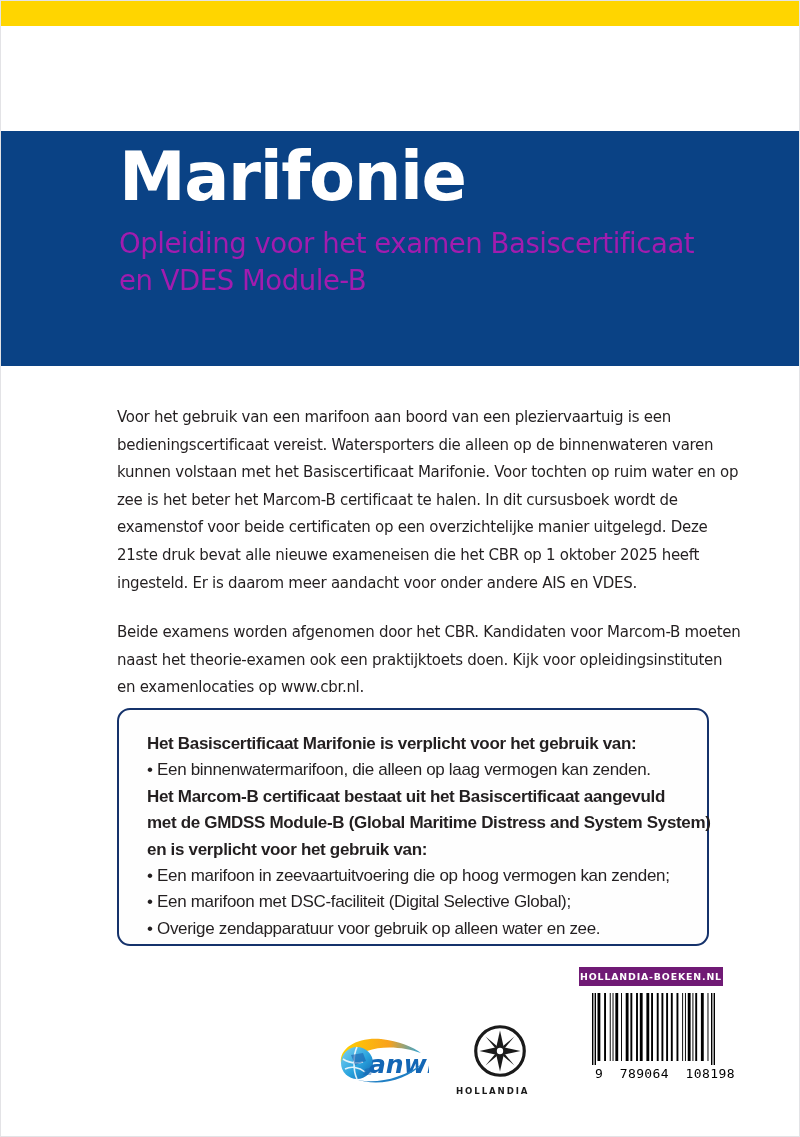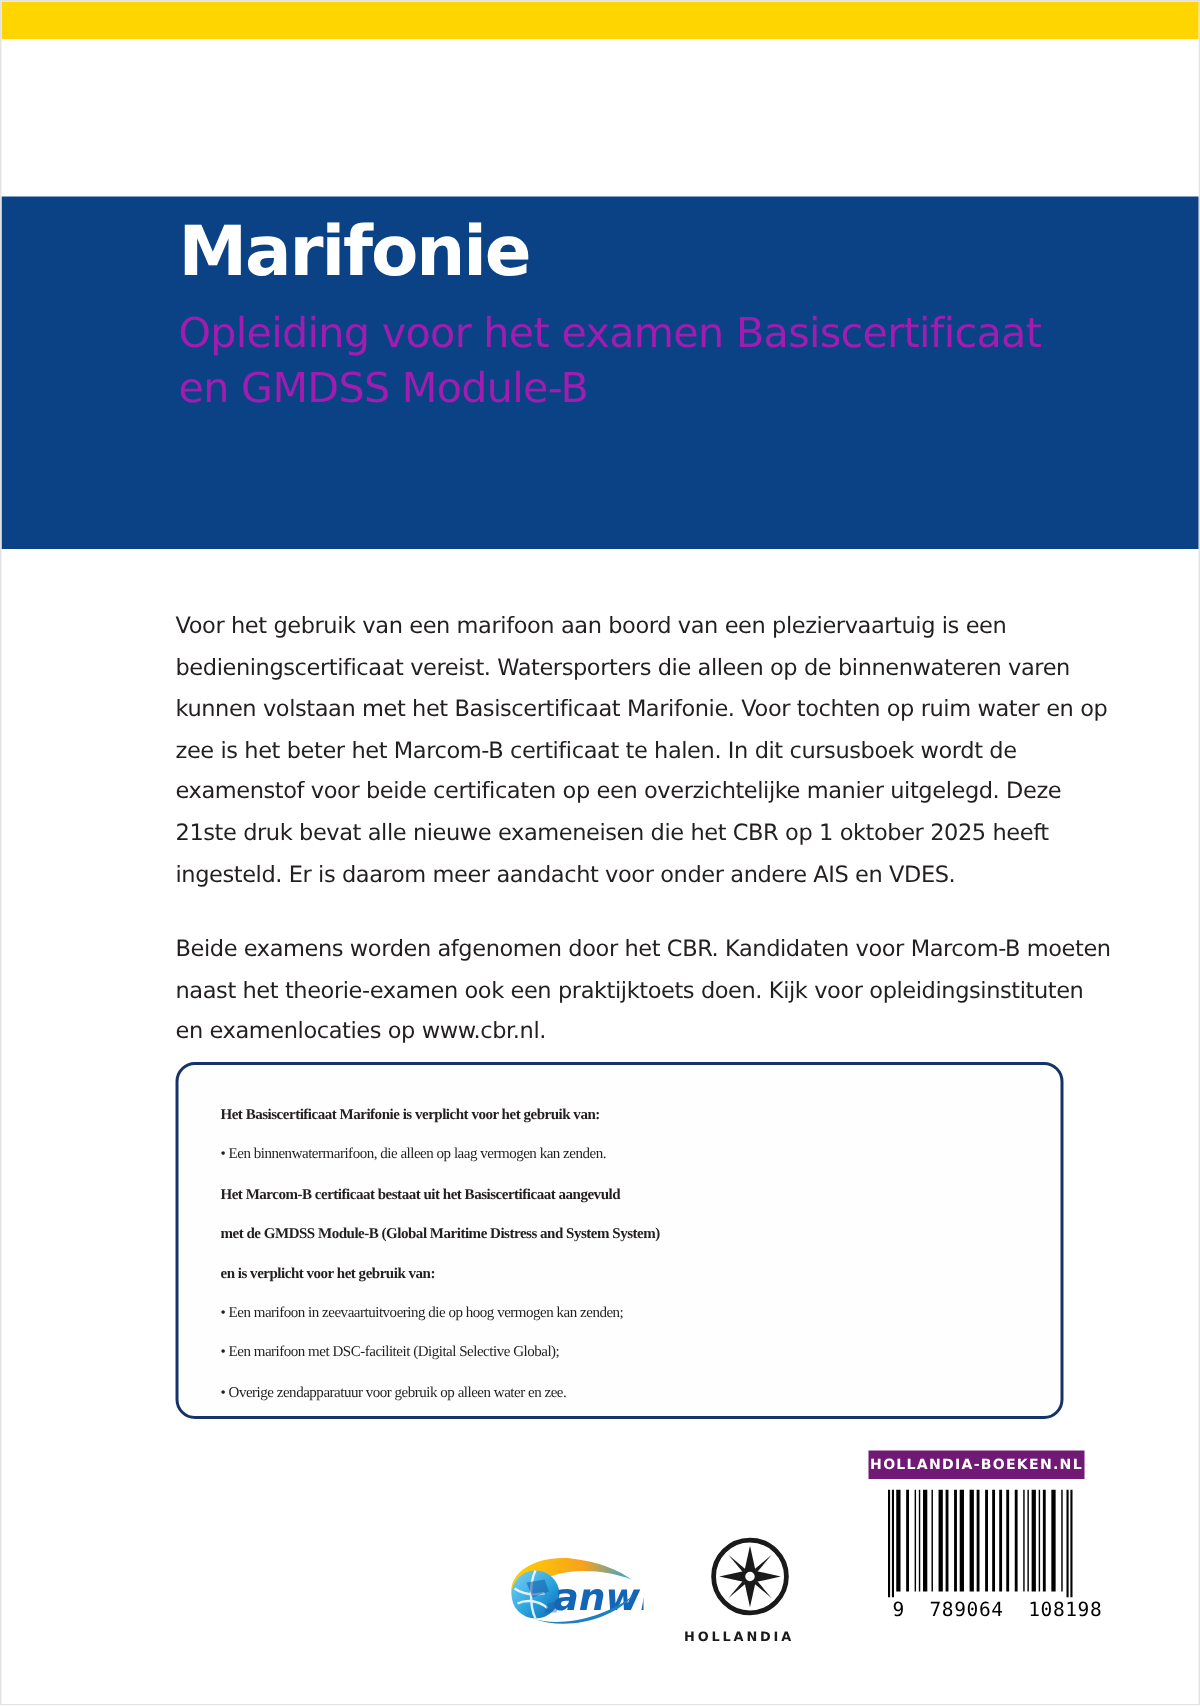--- a/index.html
+++ b/index.html
@@ -45,21 +45,21 @@
 
   
   .title-wrap {
     position: absolute;
     left: 118px;
     top: 143px;
     width: 620px;
   }
   .book-title {
     font-family: "DejaVu Sans", sans-serif;
-    font-size: 46px;
+    font-size: 67px;
     font-weight: bold;
     color: #ffffff;
     letter-spacing: -1.4px;
     line-height: 1.0;
     margin: 0 0 14px 0;
     white-space: nowrap;
   }
   .book-subtitle {
     font-family: "DejaVu Sans", sans-serif;
     font-size: 27.5px;
@@ -95,22 +95,22 @@
     top: 707px;
     width: 592px;
     height: 238px;
     border: 2.3px solid #15326b;
     border-radius: 13px;
     background: #fefefe;
     box-sizing: border-box;
     padding: 21px 24px 0 28px;
   }
   .info-box .line {
-    font-family: Liberation Serif, serif;
-    font-size: 10px;
+    font-family: Liberation Sans, sans-serif;
+    font-size: 17px;
     line-height: 26.4px;
     color: #231f20;
     letter-spacing: -0.32px;
     white-space: nowrap;
   }
   .info-box .line.strong { font-weight: bold; }
 
   
   .logo-anwb {
     position: absolute;
@@ -178,21 +178,21 @@
 <div id="page">
 
   <div class="band-yellow"></div>
   <div class="band-white"></div>
   <div class="band-blue"></div>
 
   <div class="title-wrap">
     <div class="book-title">Marifonie</div>
     <div class="book-subtitle">
       <span class="sub-line">Opleiding voor het examen Basiscertificaat</span>
-      <span class="sub-line">en GMDSS Module-B</span>
+      <span class="sub-line">en VDES Module-B</span>
     </div>
   </div>
 
   <div class="body-copy">
     <p>Voor het gebruik van een marifoon aan boord van een pleziervaartuig is een bedieningscertificaat vereist. Watersporters die alleen op de binnenwateren varen kunnen volstaan met het Basiscertificaat Marifonie. Voor tochten op ruim water en op zee is het beter het Marcom-B certificaat te halen. In dit cursusboek wordt de examenstof voor beide certificaten op een overzichtelijke manier uitgelegd. Deze 21ste druk bevat alle nieuwe exameneisen die het CBR op 1 oktober 2025 heeft ingesteld. Er is daarom meer aandacht voor onder andere AIS en VDES.</p>
     <p>Beide examens worden afgenomen door het CBR. Kandidaten voor Marcom-B moeten naast het theorie-examen ook een praktijktoets doen. Kijk voor opleidingsinstituten en examenlocaties op www.cbr.nl.</p>
   </div>
 
   <div class="info-box">
     <div id="info-box-lines">

